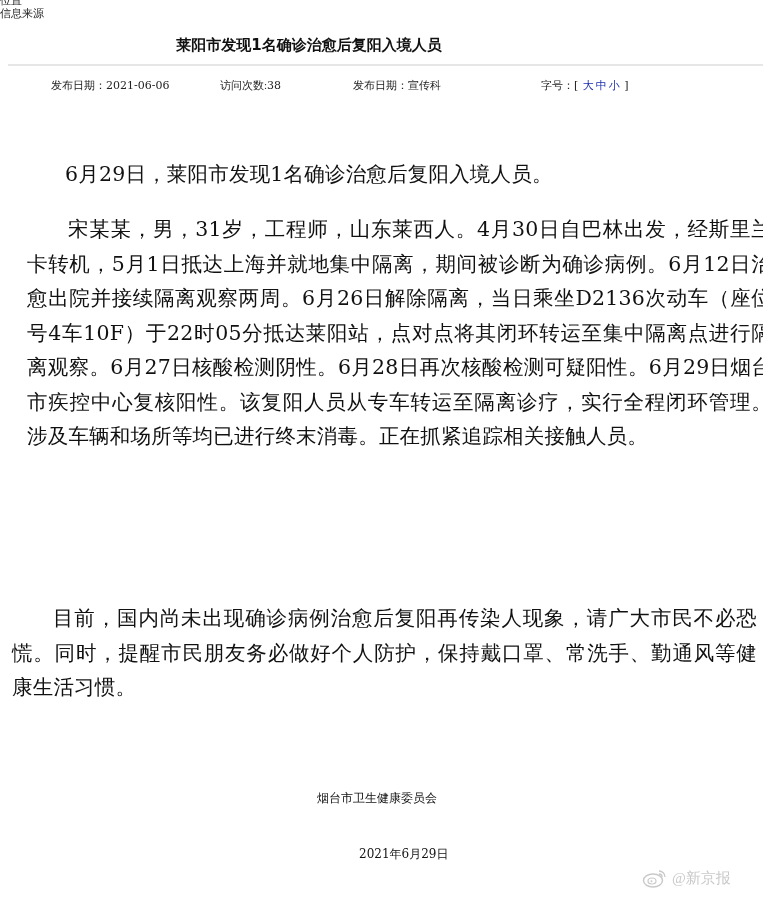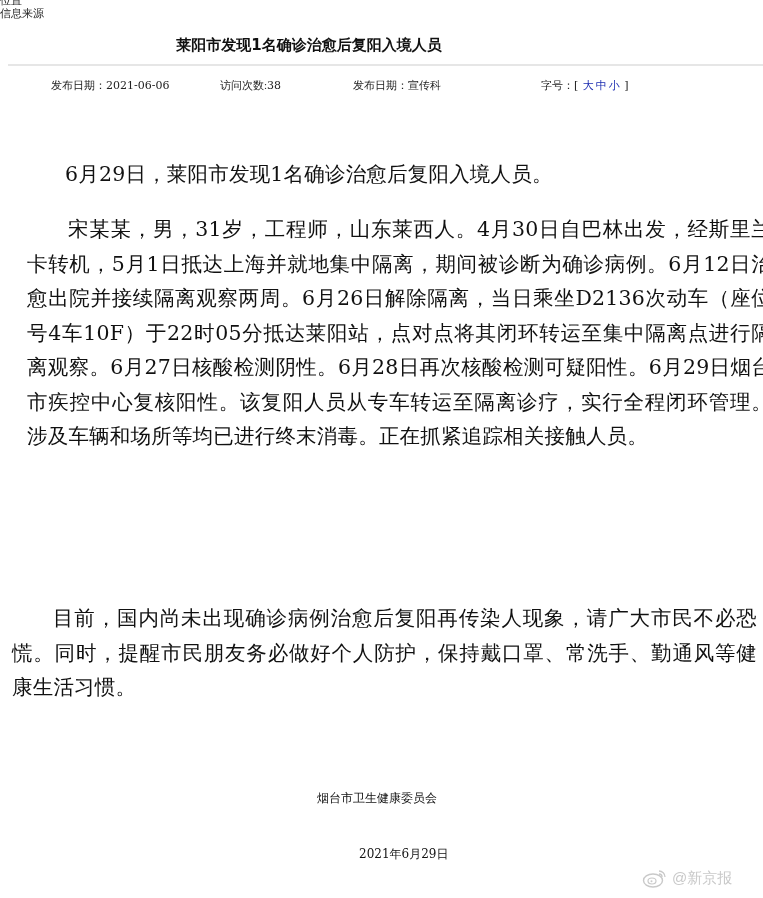--- a/index.html
+++ b/index.html
@@ -8,21 +8,21 @@
     .crumb-top { top:-6px; }
     .crumb-2 { top:7px; }
     .title { position:absolute; top:36px; left:0; width:618px; text-align:center; font-family:"DejaVu Sans", sans-serif; font-weight:bold; font-size:15px; color:#111; }
     .rule { position:absolute; top:64px; left:8px; width:755px; height:2px; background:#e6e6e6; }
     .meta { position:absolute; top:78px; font-family:"DejaVu Serif", serif; font-size:11px; color:#222; white-space:nowrap; }
     .meta .lbl { font-family:Liberation Serif, serif;margin-top:9px; }
     .font-size-links a { color:#1a2bb0; text-decoration:none; font-family:"DejaVu Sans", sans-serif; margin:0 1px; }
     .para { position:absolute; left:12px; width:745px; font-size:20.5px; line-height:34.5px; letter-spacing:0.2px; text-align:justify; }
     .para.indent { text-indent:41px; }
     .sig { position:absolute; font-size:12px; }
-    .watermark { position:absolute; left:642px; top:868px; font-family:Liberation Sans, sans-serif; font-size:15px; color:#c9c9c9; display:flex; align-items:center; gap:4px; }
+    .watermark { position:absolute; left:642px; top:868px; font-family:Liberation Serif, serif; font-size:15px; color:#c9c9c9; display:flex; align-items:center; gap:4px; }
     .watermark svg { display:block; }
   </style>
 </head>
 <body>
 
 <div class="crumb crumb-top">位置</div>
 <div class="crumb crumb-2">信息来源</div>
 
 <h1 class="title" style="margin:0;">莱阳市发现1名确诊治愈后复阳入境人员</h1>
 <div class="rule"></div>

